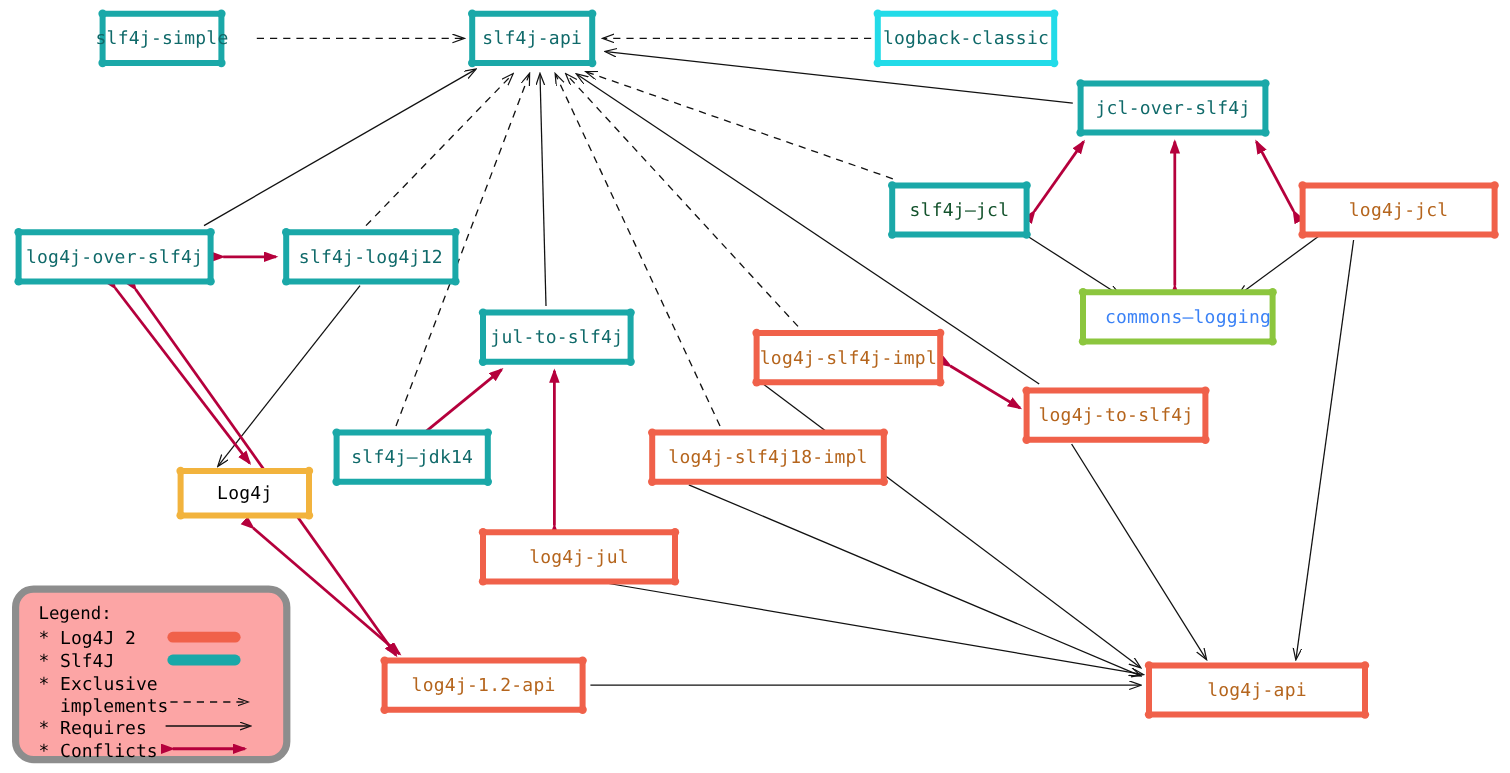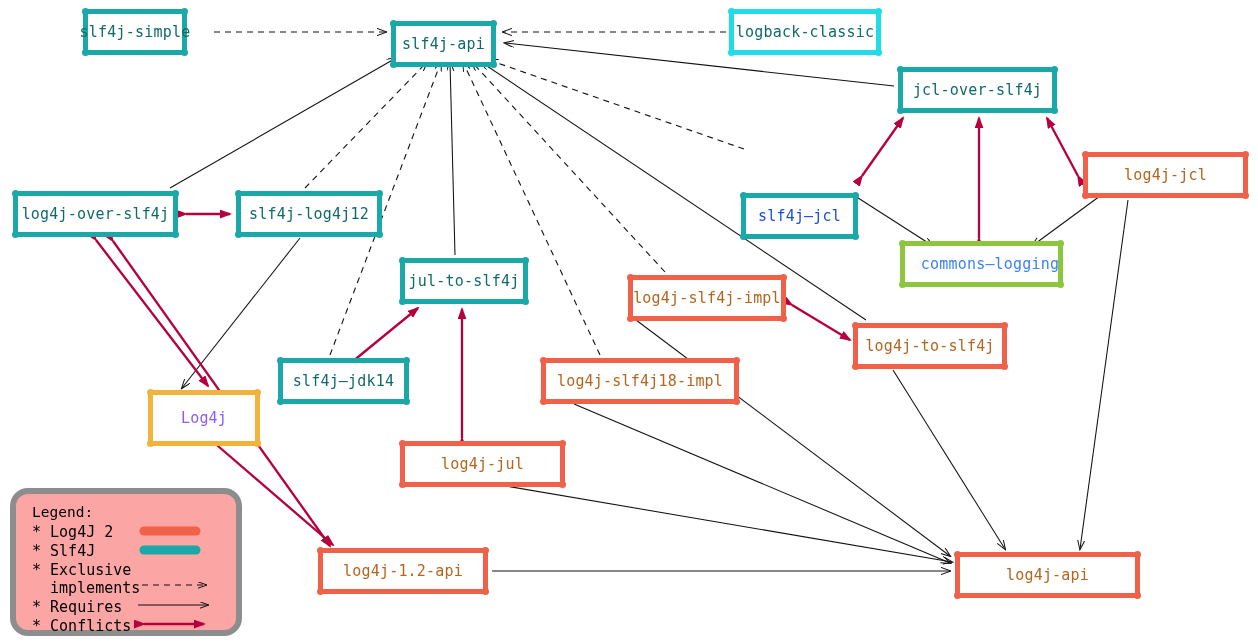--- a/index.html
+++ b/index.html
@@ -136,42 +136,42 @@
   </svg>
 
   <div id="nodes">
       <div class="node" style="left: 83px; top: 9px; width: 104px; height: 46px; border-color: rgb(26, 168, 168); color: rgb(16, 106, 106); text-align: center;">
         <span class="cap tl" style="background: rgb(26, 168, 168);"></span>
         <span class="cap tr" style="background: rgb(26, 168, 168);"></span>
         <span class="cap bl" style="background: rgb(26, 168, 168);"></span>
         <span class="cap br" style="background: rgb(26, 168, 168);"></span>
         <span>slf4j-simple</span>
       </div>
-      <div class="node" style="left: 391px; top: 9px; width: 105px; height: 46px; border-color: rgb(26, 168, 168); color: rgb(16, 106, 106); margin-top: 12px;">
+      <div class="node" style="left: 391px; top: 9px; width: 105px; height: 46px; border-color: rgb(26, 168, 168); color: rgb(16, 106, 106);">
         <span class="cap tl" style="background: rgb(26, 168, 168);"></span>
         <span class="cap tr" style="background: rgb(26, 168, 168);"></span>
         <span class="cap bl" style="background: rgb(26, 168, 168);"></span>
         <span class="cap br" style="background: rgb(26, 168, 168);"></span>
         <span>slf4j-api</span>
       </div>
       <div class="node" style="left: 729px; top: 9px; width: 152px; height: 46px; border-color: rgb(34, 219, 232); color: rgb(16, 106, 106);">
         <span class="cap tl" style="background: rgb(34, 219, 232);"></span>
         <span class="cap tr" style="background: rgb(34, 219, 232);"></span>
         <span class="cap bl" style="background: rgb(34, 219, 232);"></span>
         <span class="cap br" style="background: rgb(34, 219, 232);"></span>
         <span>logback-classic</span>
       </div>
       <div class="node" style="left: 898px; top: 67px; width: 159px; height: 46px; border-color: rgb(26, 168, 168); color: rgb(16, 106, 106);">
         <span class="cap tl" style="background: rgb(26, 168, 168);"></span>
         <span class="cap tr" style="background: rgb(26, 168, 168);"></span>
         <span class="cap bl" style="background: rgb(26, 168, 168);"></span>
         <span class="cap br" style="background: rgb(26, 168, 168);"></span>
         <span>jcl-over-slf4j</span>
       </div>
-      <div class="node" style="left: 741px; top: 152px; width: 117px; height: 46px; border-color: rgb(26, 168, 168); color: #1d4ed8; margin-top: 41px;">
+      <div class="node" style="left: 741px; top: 152px; width: 117px; height: 46px; border-color: rgb(26, 168, 168); color: #14532d;">
         <span class="cap tl" style="background: rgb(26, 168, 168);"></span>
         <span class="cap tr" style="background: rgb(26, 168, 168);"></span>
         <span class="cap bl" style="background: rgb(26, 168, 168);"></span>
         <span class="cap br" style="background: rgb(26, 168, 168);"></span>
         <span>slf4j–jcl</span>
       </div>
       <div class="node" style="left: 1083px; top: 152px; width: 165px; height: 46px; border-color: rgb(240, 97, 74); color: rgb(181, 101, 29);">
         <span class="cap tl" style="background: rgb(240, 97, 74);"></span>
         <span class="cap tr" style="background: rgb(240, 97, 74);"></span>
         <span class="cap bl" style="background: rgb(240, 97, 74);"></span>
@@ -227,21 +227,21 @@
         <span class="cap br" style="background: rgb(26, 168, 168);"></span>
         <span>slf4j–jdk14</span>
       </div>
       <div class="node" style="left: 541px; top: 358px; width: 198px; height: 46px; border-color: rgb(240, 97, 74); color: rgb(181, 101, 29);">
         <span class="cap tl" style="background: rgb(240, 97, 74);"></span>
         <span class="cap tr" style="background: rgb(240, 97, 74);"></span>
         <span class="cap bl" style="background: rgb(240, 97, 74);"></span>
         <span class="cap br" style="background: rgb(240, 97, 74);"></span>
         <span>log4j-slf4j18-impl</span>
       </div>
-      <div class="node" style="left: 148px; top: 390px; width: 112px; height: 56px; border-color: rgb(242, 179, 61); color: #8b5cf6;">
+      <div class="node" style="left: 148px; top: 390px; width: 112px; height: 42px; border-color: rgb(242, 179, 61); color: #000000;">
         <span class="cap tl" style="background: rgb(242, 179, 61);"></span>
         <span class="cap tr" style="background: rgb(242, 179, 61);"></span>
         <span class="cap bl" style="background: rgb(242, 179, 61);"></span>
         <span class="cap br" style="background: rgb(242, 179, 61);"></span>
         <span>Log4j</span>
       </div>
       <div class="node" style="left: 400px; top: 441px; width: 165px; height: 46px; border-color: rgb(240, 97, 74); color: rgb(181, 101, 29);">
         <span class="cap tl" style="background: rgb(240, 97, 74);"></span>
         <span class="cap tr" style="background: rgb(240, 97, 74);"></span>
         <span class="cap bl" style="background: rgb(240, 97, 74);"></span>

